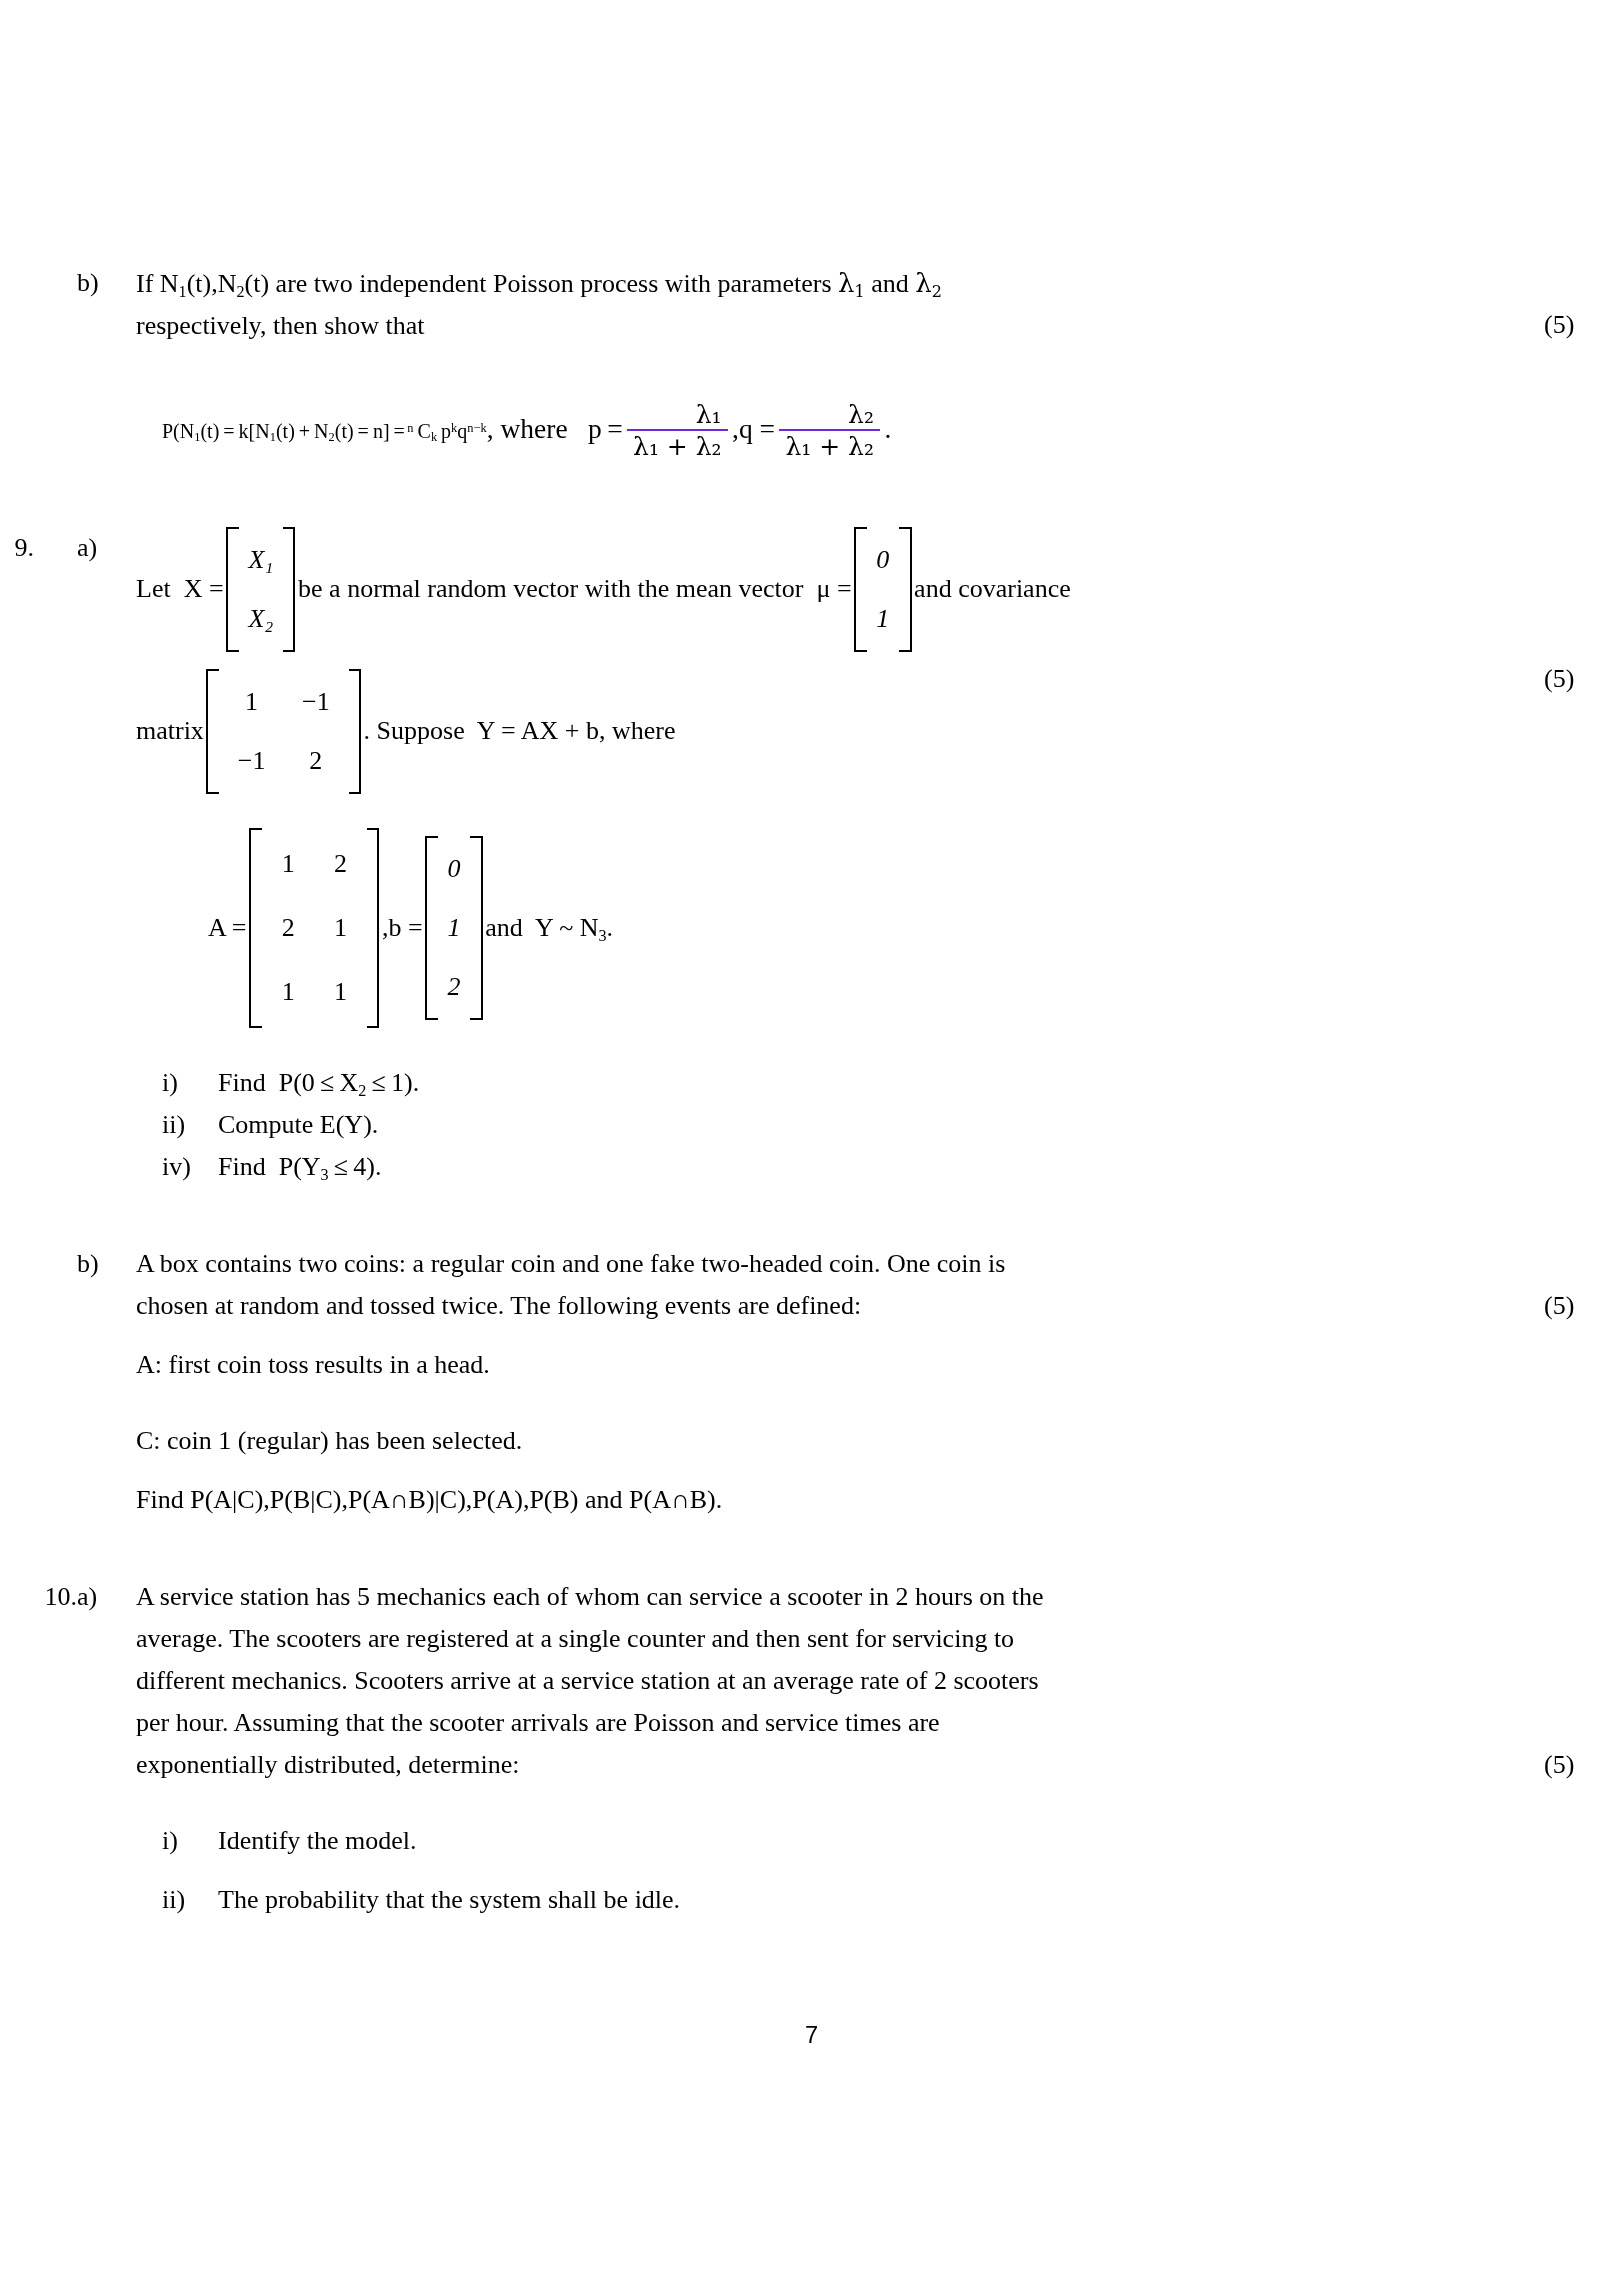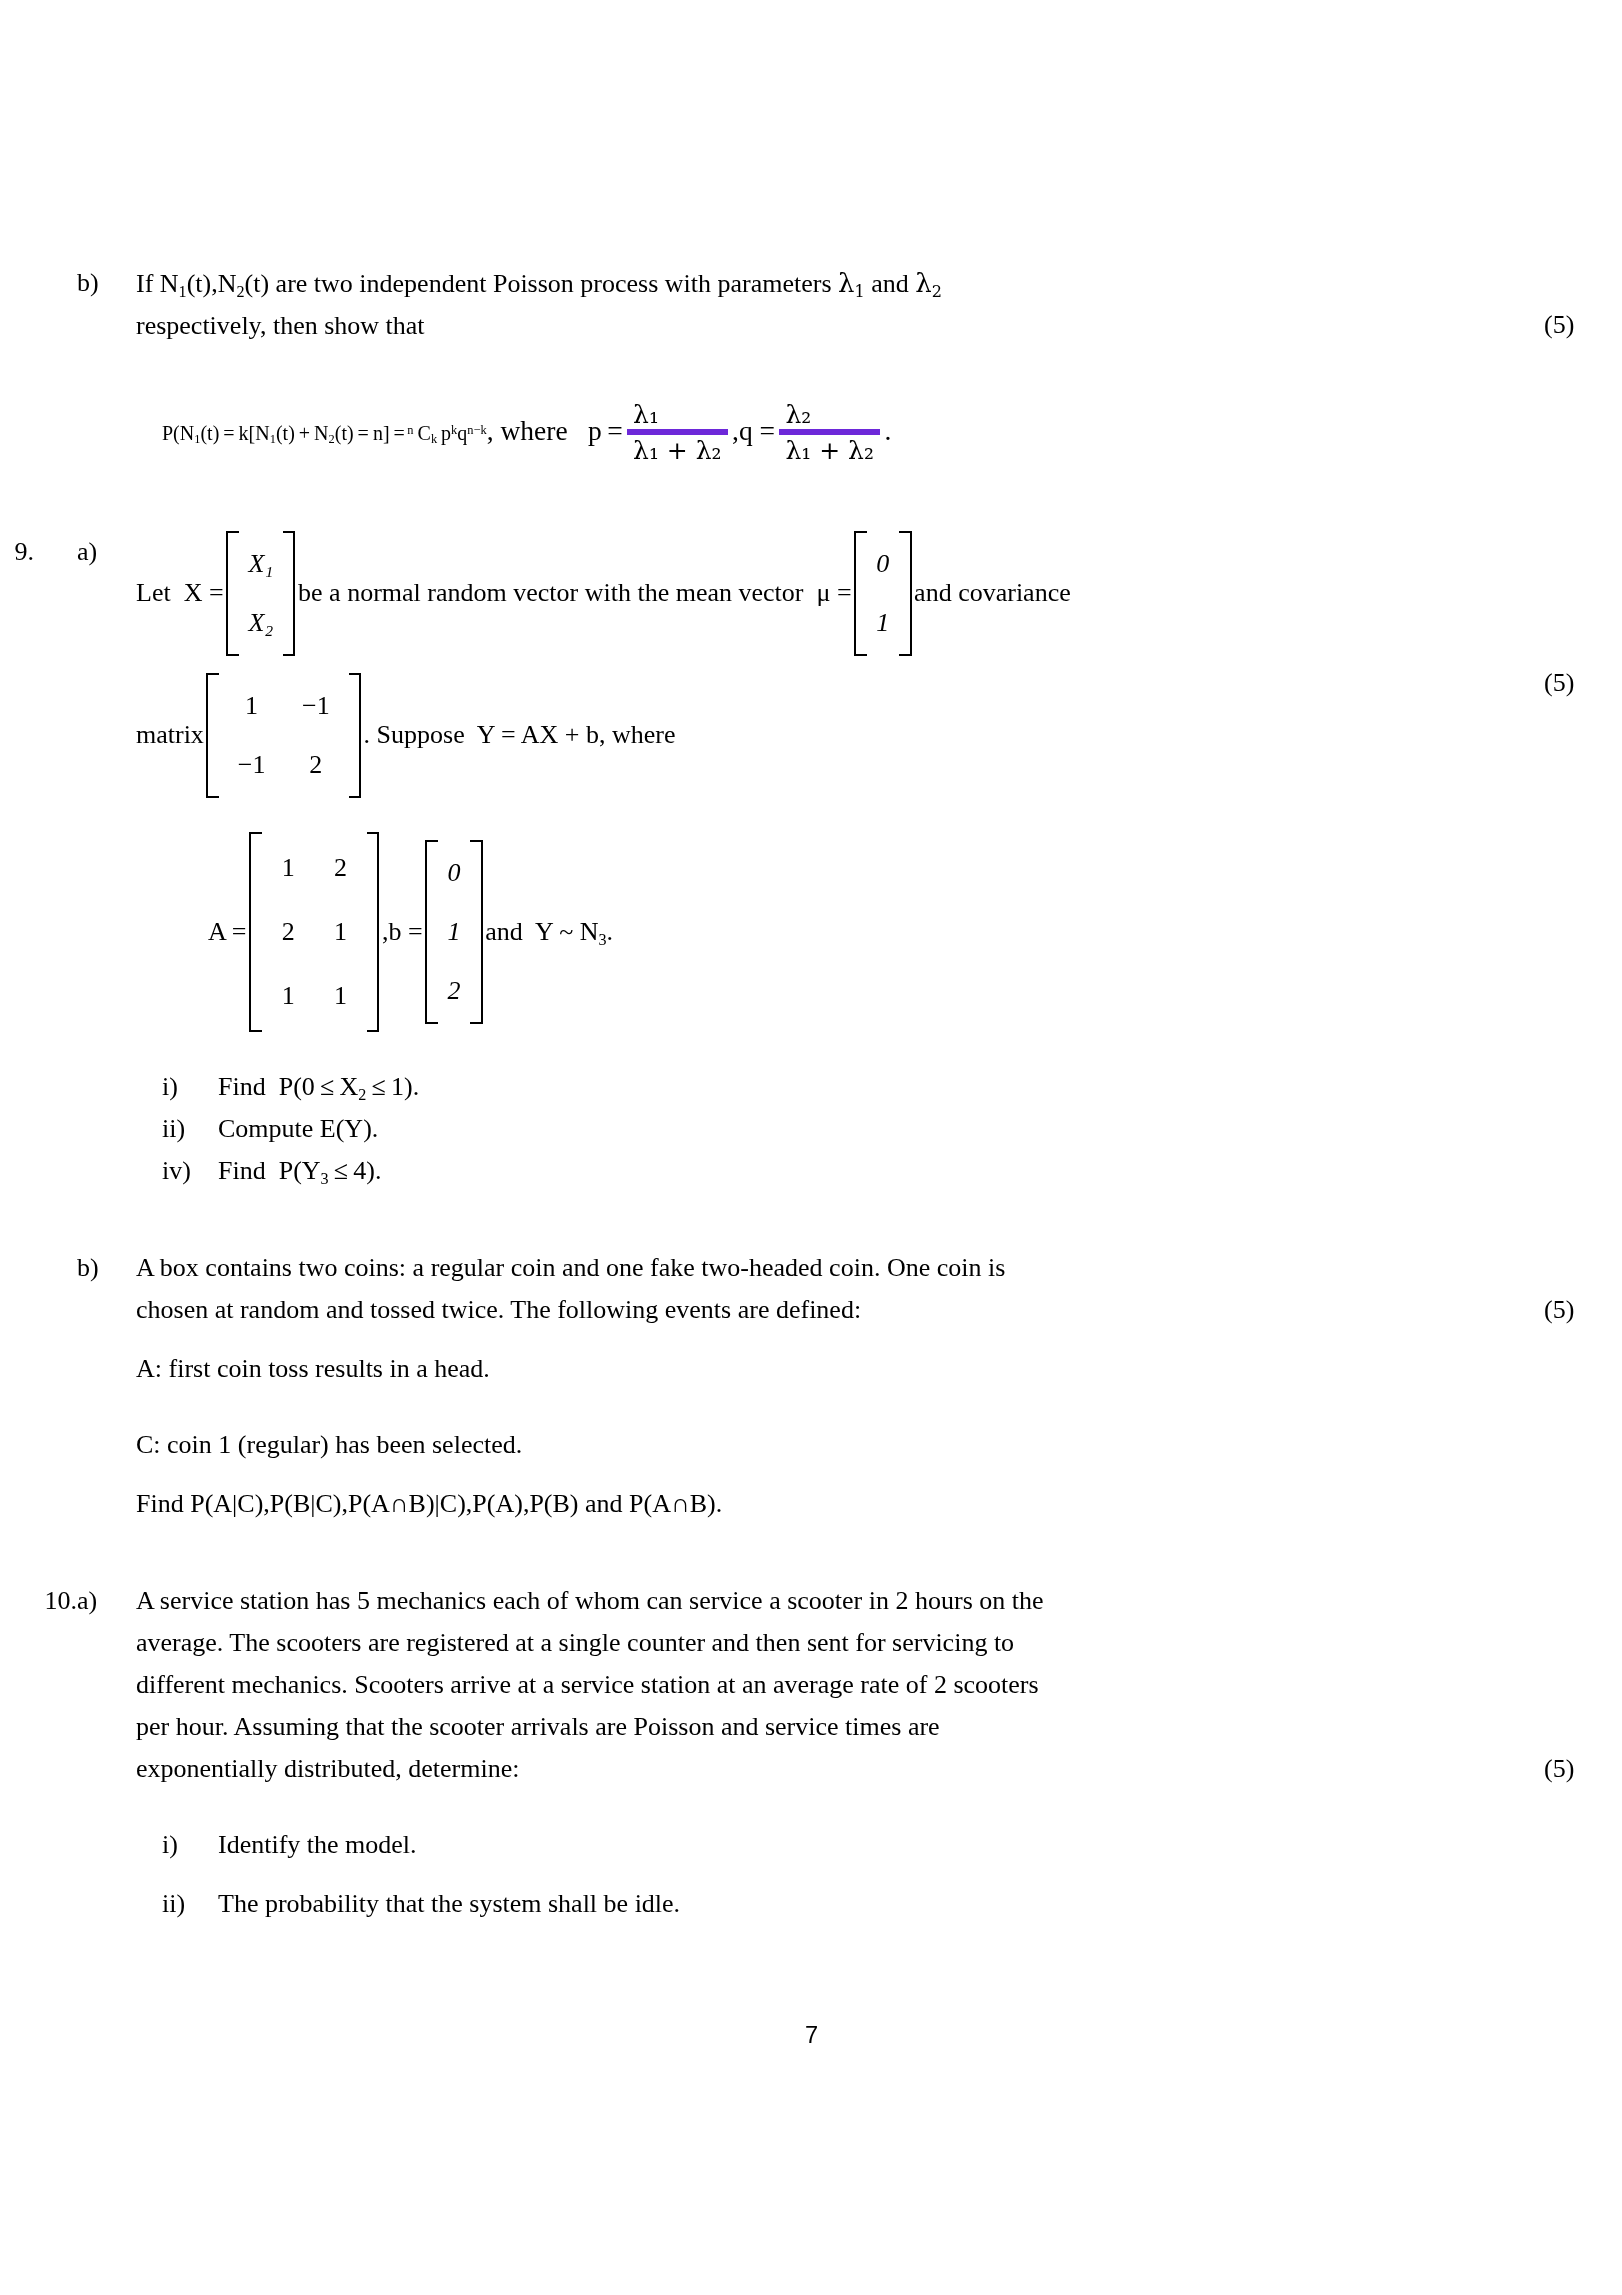--- a/index.html
+++ b/index.html
@@ -83,28 +83,28 @@
     line-height: 0;
   }
   sub { vertical-align: -0.28em; }
   sup { vertical-align: 0.52em; }
   .lam { font-family: "DejaVu Serif", serif; font-style: normal; }
 
   
   .frac {
     display: inline-block;
     vertical-align: middle;
-    text-align: left;
+    text-align: right;
     line-height: 1.08;
     margin: 0 3.9px;
     position: relative;
     top: -1.3px;
   }
   .frac .num { display: block; padding: 0 6.5px 1.3px 6.5px; font-size: 25px; }
-  .frac .den { display: block; padding: 2px 6.5px 0 6.5px; border-top: 6px solid #6d28d9; font-size: 25px; }
+  .frac .den { display: block; padding: 2px 6.5px 0 6.5px; border-top: 2px solid #6d28d9; font-size: 25px; }
 
   
   .mat {
     display: inline-block;
     vertical-align: middle;
     position: relative;
     padding: 3.9px 13px;
     margin: 0 2.6px;
   }
   .mat::before, .mat::after {

